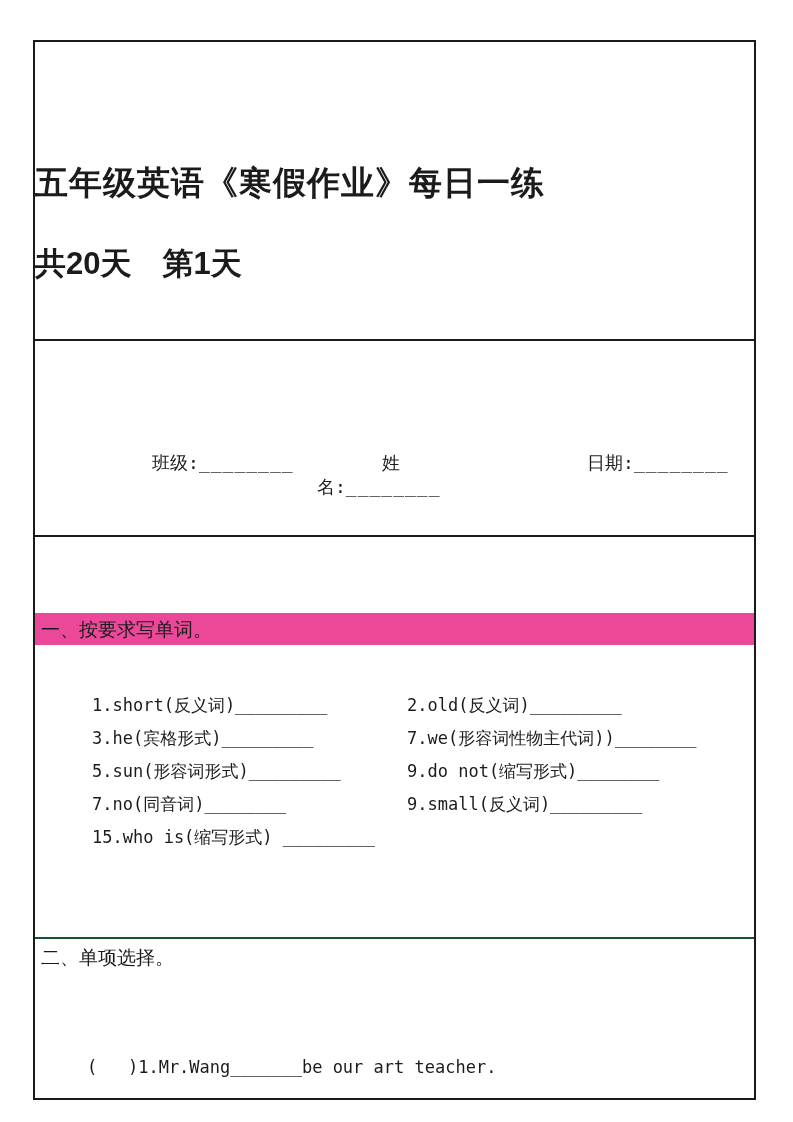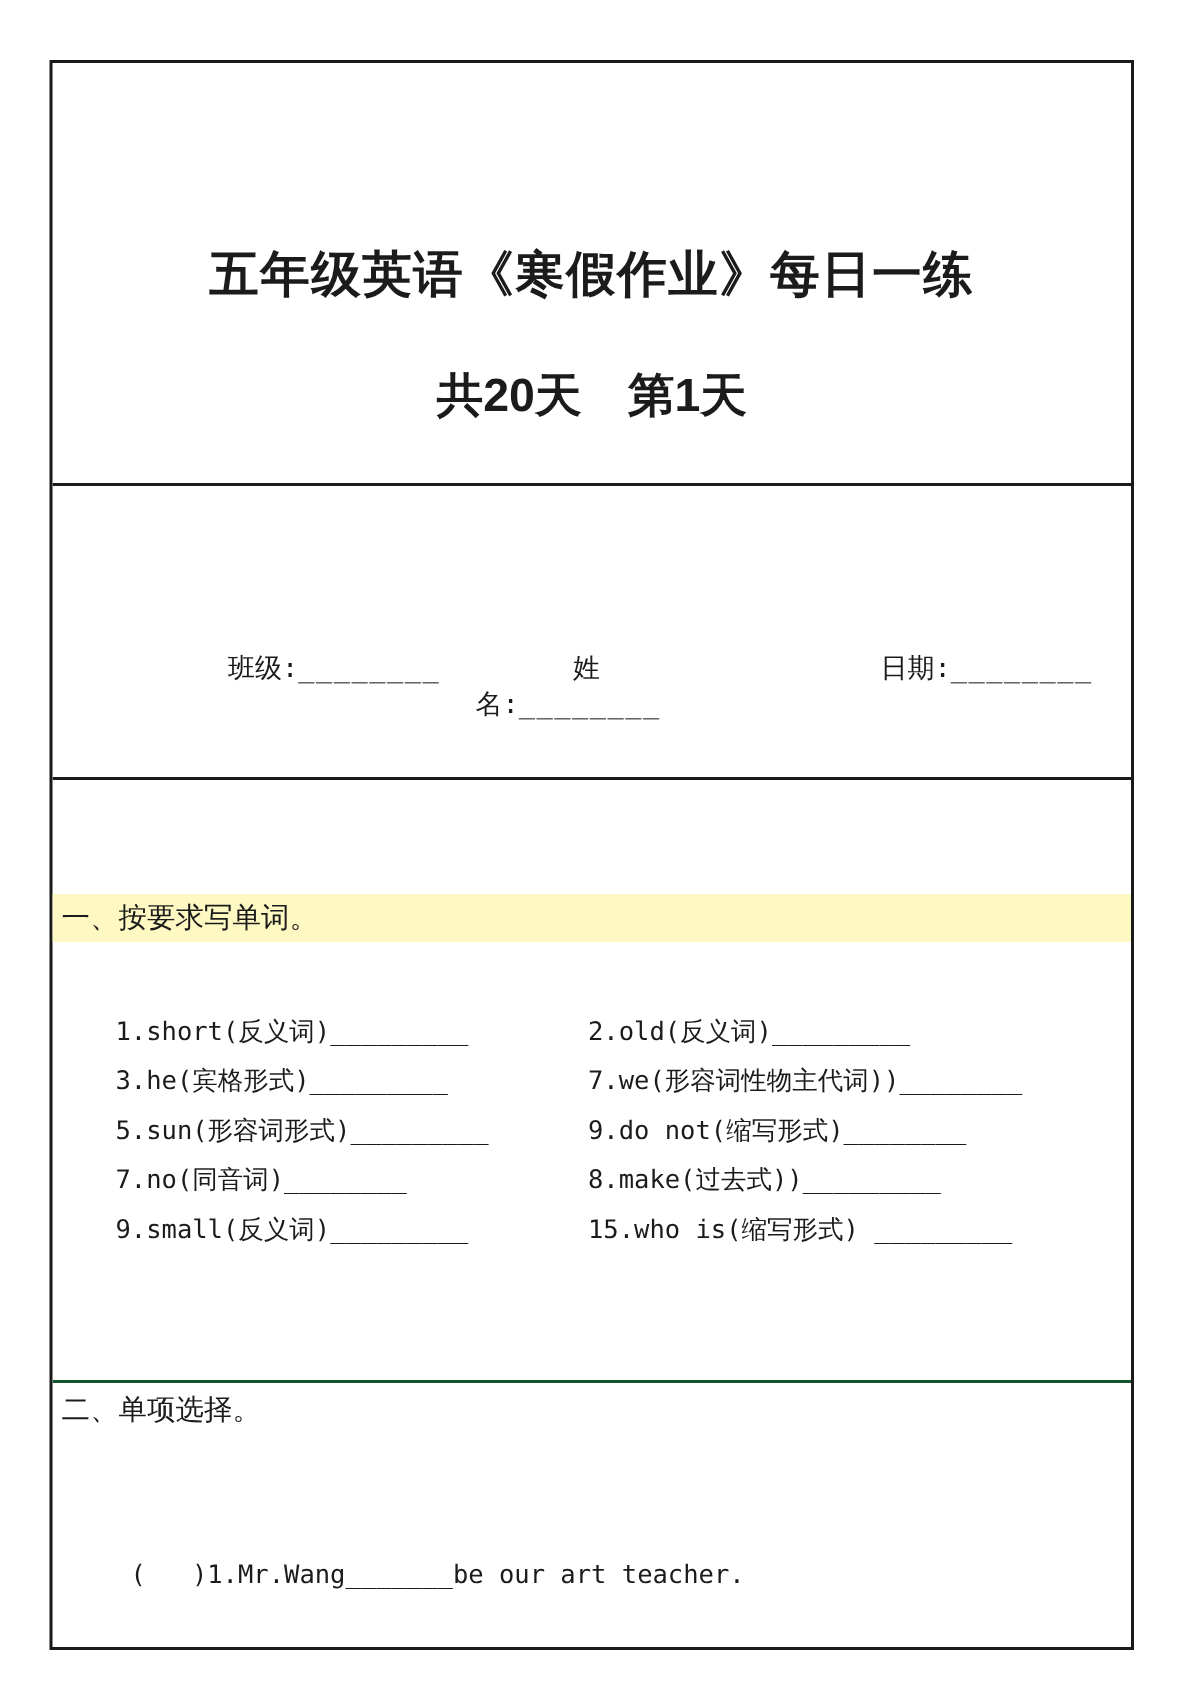--- a/index.html
+++ b/index.html
@@ -9,36 +9,36 @@
   .sheet {
     position:absolute; left:33px; top:40px;
     width:723px; height:1060px;
     border:2px solid #1a1a1a; background:#ffffff;
     overflow:hidden;
   }
 
   span, div { white-space:pre-wrap; }
 
   
-  .title-block { text-align:center; padding:4px 0 0; border-bottom:2px solid #1a1a1a; }
+  .title-block { text-align:left; padding:4px 0 17px; border-bottom:2px solid #1a1a1a; }
   .title-1 { font-family:"Liberation Sans",sans-serif; font-weight:700; font-size:33px; line-height:46px; letter-spacing:1px; }
   .title-2 { font-family:"Liberation Sans",sans-serif; font-weight:700; font-size:31px; line-height:40px; }
 
   
   .info-row { display:flex; padding:10px 0 12px 52px; border-bottom:2px solid #1a1a1a; font-size:18px; line-height:24px; }
   .info-field.f1 { width:230px; }
   .info-field.f2 { width:205px; }
   .blank-line { margin-left:0; letter-spacing:1px; }
 
   
-  .sec-bar { background:#fef9c3; font-size:19px; line-height:24px; padding:4px 8px 4px 6px; color:#1b1b1b; }
+  .sec-bar { background:#ec4899; font-size:19px; line-height:24px; padding:4px 8px 4px 6px; color:#1b1b1b; }
   .sec-plain { font-size:19px; line-height:24px; padding:6px 8px 2px 6px; border-top:2px solid #14532d; }
 
   
-  .s1-grid { display:grid; grid-template-columns:315px 1fr; padding:10px 6px 12px 42px; row-gap:9px; font-size:17px; line-height:24px; }
+  .s1-grid { display:grid; grid-template-columns:315px 1fr; padding:10px 6px 12px 57px; row-gap:9px; font-size:17px; line-height:24px; }
 
   
   .s2-wrap { padding:4px 0 8px; font-size:17px; }
   .q-stem { padding-left:52px; line-height:29px; }
 </style>
 </head>
 <body>
 
 <div class="sheet">
 
@@ -64,21 +64,20 @@
   
   <div class="sec-bar">一、按要求写单词。</div>
   <div class="s1-grid">
     <span>1.short(反义词)_________</span>
     <span>2.old(反义词)_________</span>
     <span>3.he(宾格形式)_________</span>
     <span>7.we(形容词性物主代词))________</span>
     <span>5.sun(形容词形式)_________</span>
     <span>9.do not(缩写形式)________</span>
     <span>7.no(同音词)________</span>
-    <span>8.make(过去式))_________</span>
     <span>9.small(反义词)_________</span>
     <span>15.who is(缩写形式) _________</span>
   </div>
 
   
   <div class="sec-plain">二、单项选择。</div>
   <div class="s2-wrap">
     <div class="q-stem">(   )1.Mr.Wang_______be our art teacher.</div>
     
     

